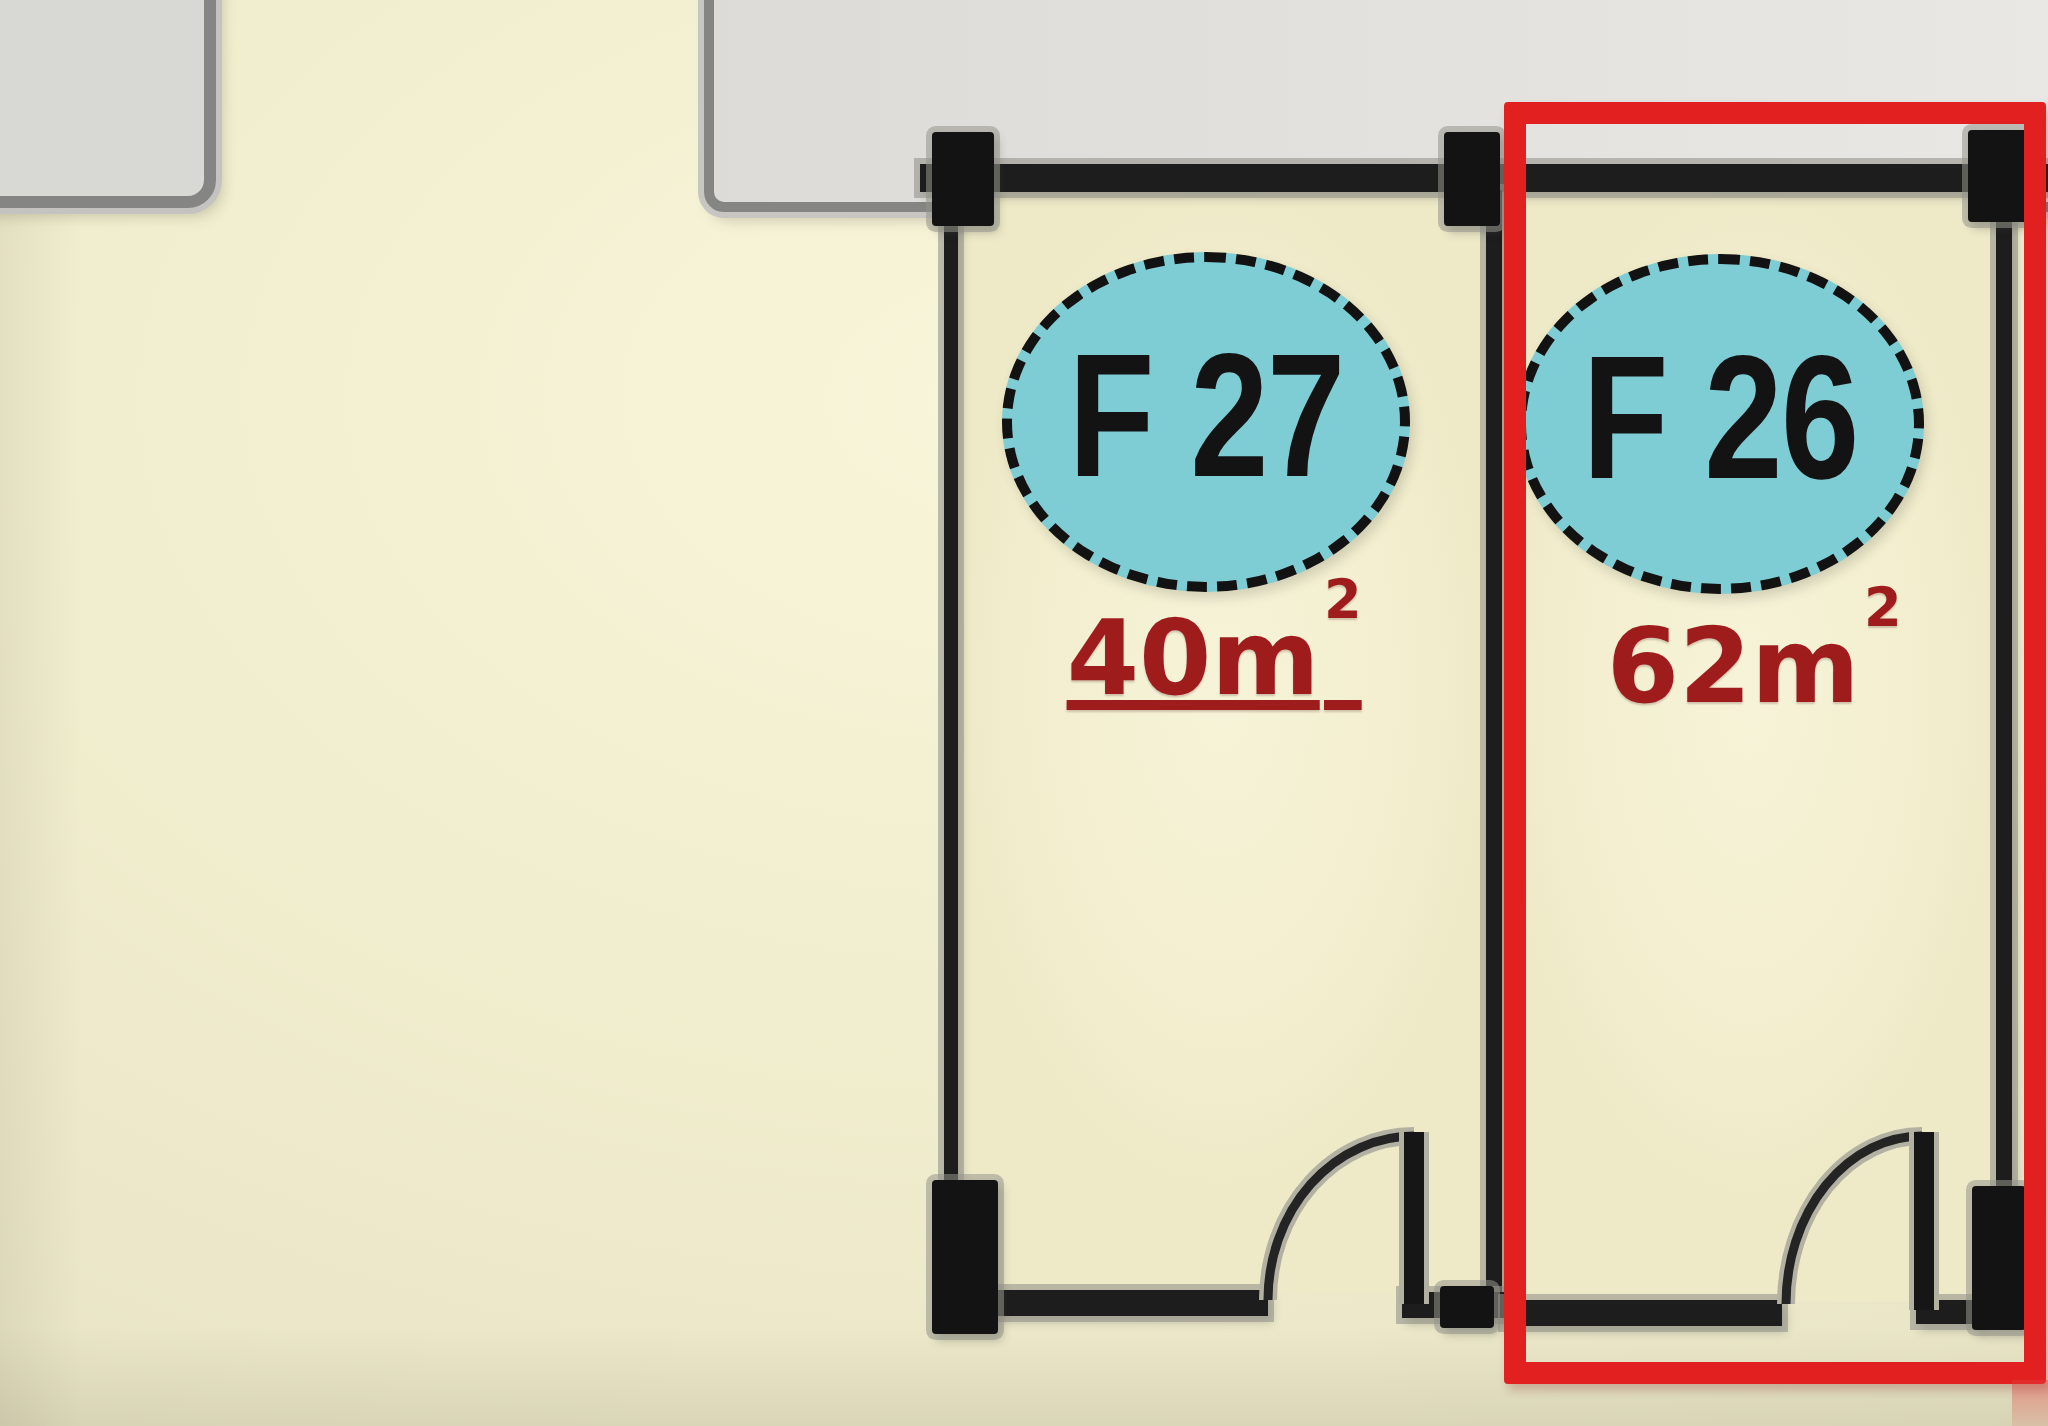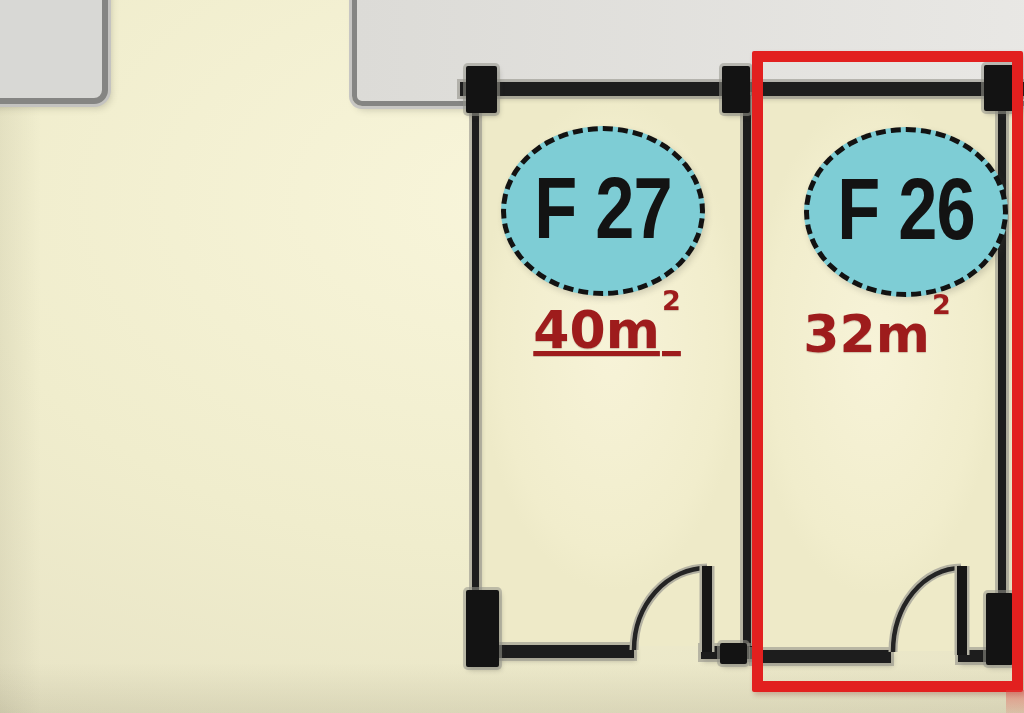--- a/index.html
+++ b/index.html
@@ -81,21 +81,21 @@
     position: absolute;
     width: 204px; height: 170px;
     border-radius: 50%;
     background: #7ecdd5;
     border: 5px dashed #121212;
     box-sizing: border-box;
     display: flex; align-items: center; justify-content: center;
     box-shadow: 2px 3px 6px rgba(70,70,60,.2);
   }
   #tagF27 { left: 501px; top: 126px; }
-  #tagF26 { left: 804px; top: 127px; }
+  #tagF26 { left: 758px; top: 127px; }
   .tag .code {
     font-weight: bold;
     font-size: 88px;
     line-height: 1;
     letter-spacing: -1px;
     color: #131313;
     transform: scaleX(.8);
     white-space: nowrap;
     padding-bottom: 6px;
   }
@@ -177,18 +177,18 @@
   </svg>
 
   <div class="tag" id="tagF27">
     <span class="code">F 27</span>
   </div>
   <div class="tag" id="tagF26">
     <span class="code">F 26</span>
   </div>
 
   <div class="area" id="areaF27"><span>40m</span><sup>2</sup></div>
-  <div class="area" id="areaF26"><span>32m</span><sup>2</sup></div>
+  <div class="area" id="areaF26"><span>62m</span><sup>2</sup></div>
 
   <div id="highlightBox"></div>
   <div id="highlightSmear"></div>
 
 </div>
 
 </body></html>

